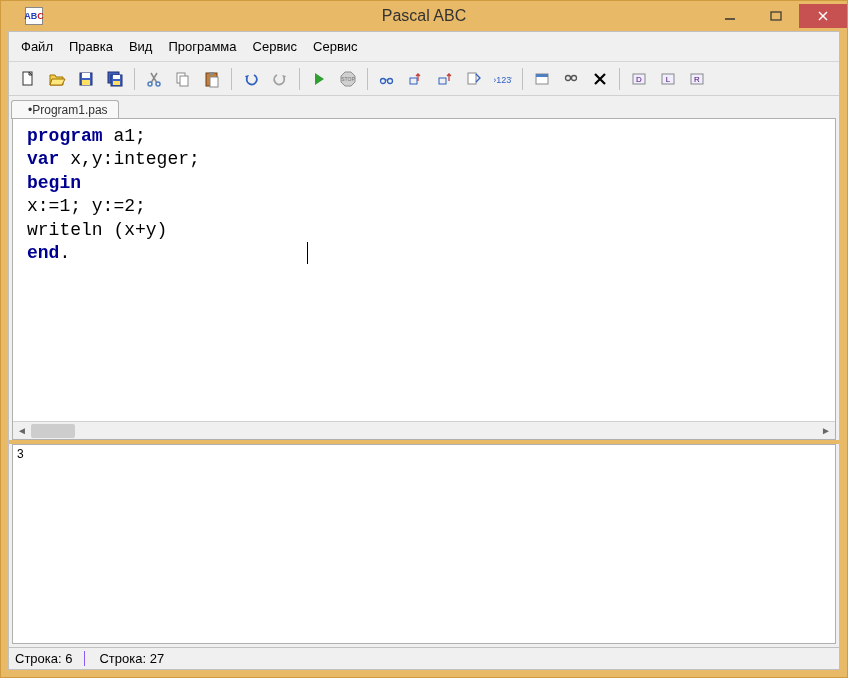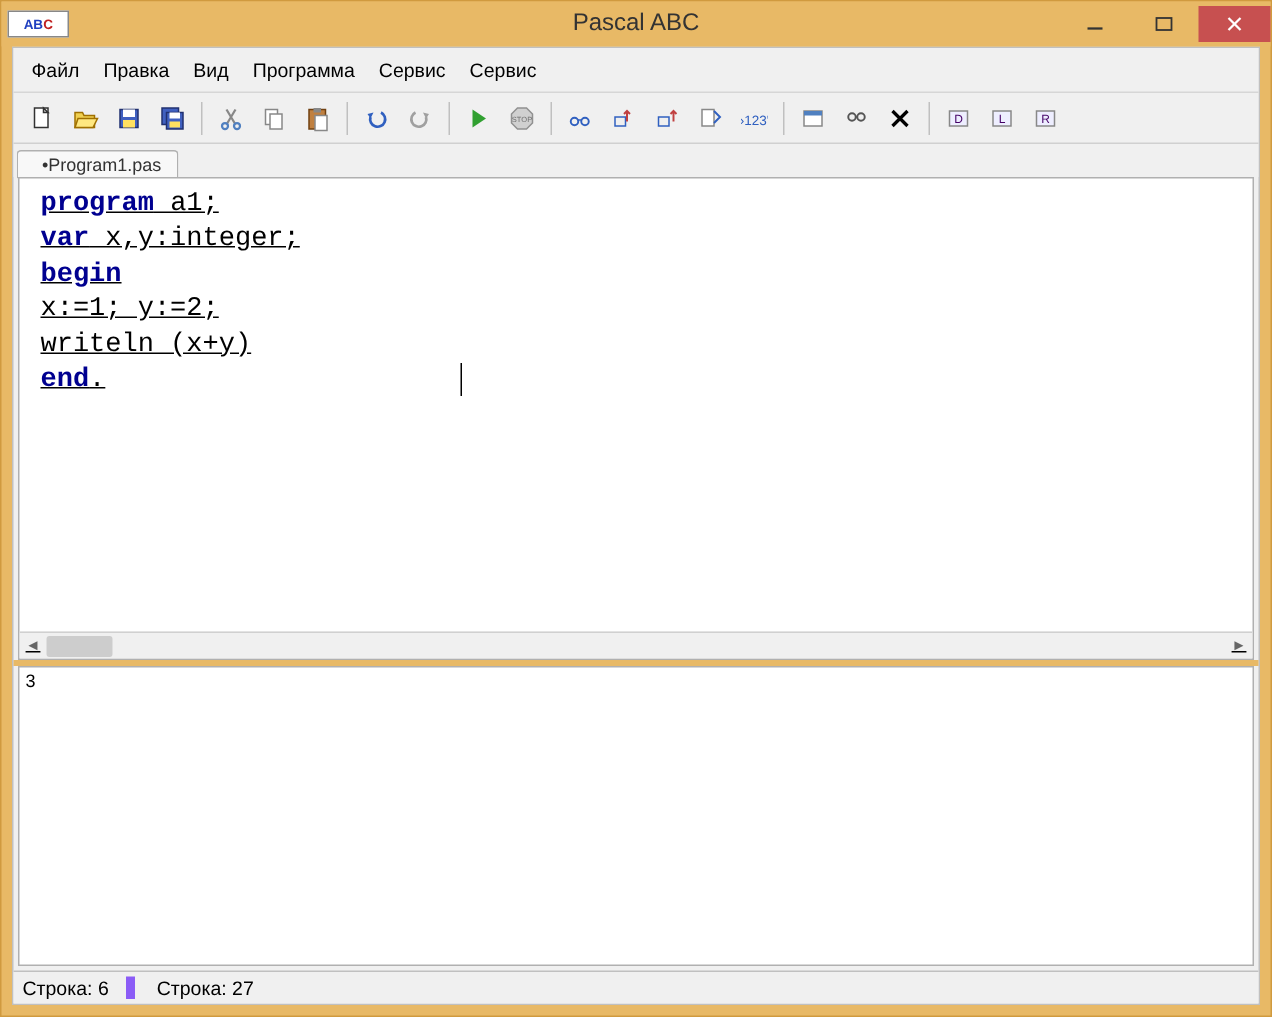--- a/index.html
+++ b/index.html
@@ -1,46 +1,46 @@
 <!DOCTYPE html>
 <html><head>
 <meta charset="utf-8">
 <style>
   * { box-sizing: border-box; margin: 0; padding: 0; }
   html, body { width: 848px; height: 678px; font-family: "Segoe UI", Tahoma, sans-serif; font-size: 12px; overflow: hidden; }
   .window { width: 848px; height: 678px; background: #e8b966; display: flex; flex-direction: column; border: 1px solid #d09a3f; }
   .titlebar { height: 30px; background: #e8b966; display: flex; align-items: center; position: relative; }
-  .app-icon { width: 41px; height: 18px; margin-left: 4px; background: #fff; border: 1px solid #888; display: flex; align-items: center; justify-content: center; font-size: 9px; font-weight: bold; }
+  .app-icon { width: 18px; height: 18px; margin-left: 24px; background: #fff; border: 1px solid #888; display: flex; align-items: center; justify-content: center; font-size: 9px; font-weight: bold; }
   .app-icon .a { color: #2040c0; }
   .app-icon .b { color: #c02020; }
   .title-text { position: absolute; left: 50%; transform: translateX(-50%); font-size: 16px; color: #333; }
   .win-controls { margin-left: auto; display: flex; height: 24px; }
   .win-btn { width: 46px; height: 24px; display: flex; align-items: center; justify-content: center; font-size: 13px; color: #333; cursor: pointer; }
   .win-btn.close { background: #c75050; color: #fff; width: 48px; }
   .win-btn svg { width: 12px; height: 12px; }
   .client { flex: 1; margin: 0 7px 7px 7px; background: #f0f0f0; border: 1px solid #c0c0c0; display: flex; flex-direction: column; }
   .menubar { height: 30px; background: #f0f0f0; border-bottom: 1px solid #d6d6d6; display: flex; align-items: center; padding-left: 4px; gap: 0; font-size: 13px; }
   .menu-item { padding: 2px 8px; cursor: pointer; color: #000; }
   .toolbar { height: 34px; background: #f0f0f0; border-bottom: 1px solid #d0d0d0; display: flex; align-items: center; padding: 0 6px; gap: 3px; }
   .tb-btn { width: 26px; height: 26px; display: flex; align-items: center; justify-content: center; cursor: pointer; border-radius: 2px; }
   .tb-btn svg { width: 18px; height: 18px; }
   .tb-sep { width: 1px; height: 22px; background: #c0c0c0; margin: 0 3px; }
   .tabbar { height: 22px; background: #f0f0f0; display: flex; align-items: flex-end; padding-left: 2px; }
   .tab { background: #f8f8f8; border: 1px solid #b0b0b0; border-bottom: none; padding: 2px 10px 2px 16px; font-size: 12px; color: #333; border-radius: 3px 3px 0 0; cursor: pointer; position: relative; top: 1px; }
-  .editor-wrap { flex: 1; background: #fff; border: 1px solid #b0b0b0; margin: 0 3px; display: flex; flex-direction: column; position: relative; overflow: hidden; text-decoration: underline; }
+  .editor-wrap { flex: 1; background: #fff; border: 1px solid #b0b0b0; margin: 0 3px; display: flex; flex-direction: column; position: relative; overflow: hidden; }
   .editor { flex: 1; padding: 6px 14px; font-family: "Courier New", monospace; font-size: 18px; line-height: 1.3; white-space: pre; color: #000; position: relative; }
   .kw { color: #000090; font-weight: bold; }
   .caret { display: inline-block; width: 1px; height: 22px; background: #000; position: absolute; left: 294px; top: 123px; }
   .hscroll { height: 18px; background: #f0f0f0; border-top: 1px solid #d0d0d0; display: flex; align-items: center; position: relative; }
   .hscroll .arrow { width: 18px; height: 18px; display: flex; align-items: center; justify-content: center; color: #666; cursor: pointer; font-size: 10px; }
   .hscroll .thumb { position: absolute; left: 18px; top: 2px; width: 44px; height: 14px; background: #cdcdcd; border-radius: 2px; }
   .splitter { height: 4px; background: #e8b966; cursor: ns-resize; }
   .output { height: 200px; background: #fff; border: 1px solid #b0b0b0; margin: 0 3px 3px 3px; padding: 2px 4px; font-family: Tahoma, sans-serif; font-size: 12px; color: #000; overflow: auto; }
   .statusbar { height: 22px; background: #f0f0f0; border-top: 1px solid #c0c0c0; display: flex; align-items: center; padding: 0 6px; font-size: 13px; color: #000; gap: 14px; }
-  .status-cell { border-right: 6px solid #8b5cf6; padding-right: 12px; }
+  .status-cell { border-right: 1px solid #8b5cf6; padding-right: 12px; }
 </style>
 </head>
 <body>
 
 <div class="window">
 
   <div class="titlebar">
     <div class="app-icon">
       <span class="a">AB</span>
         <span class="b">C</span>

